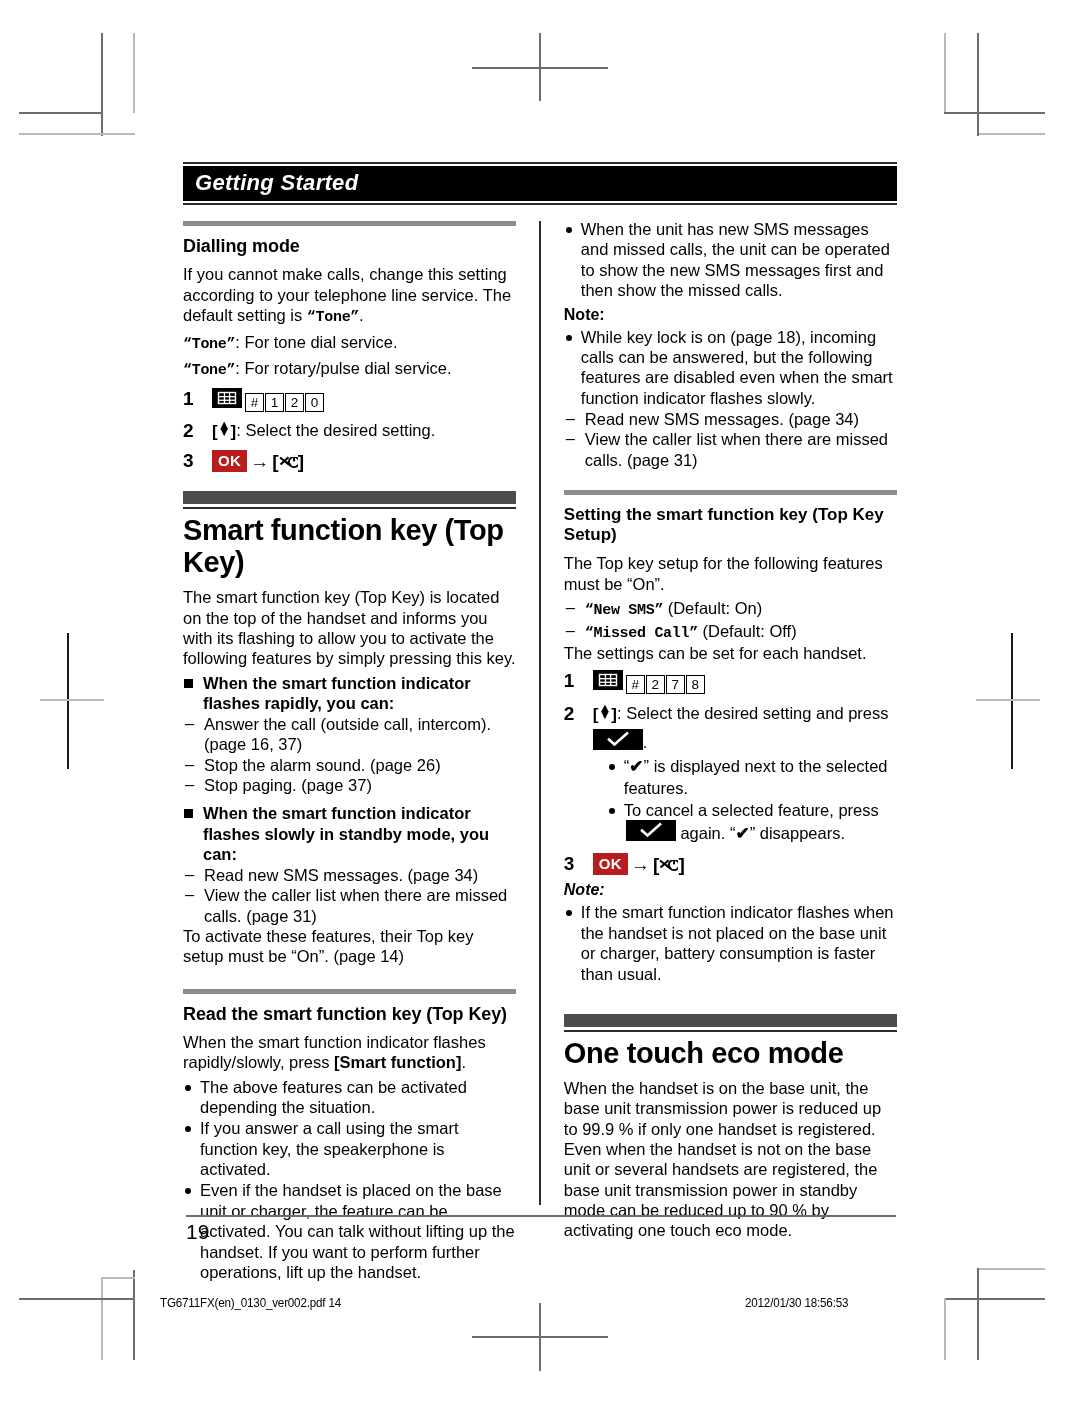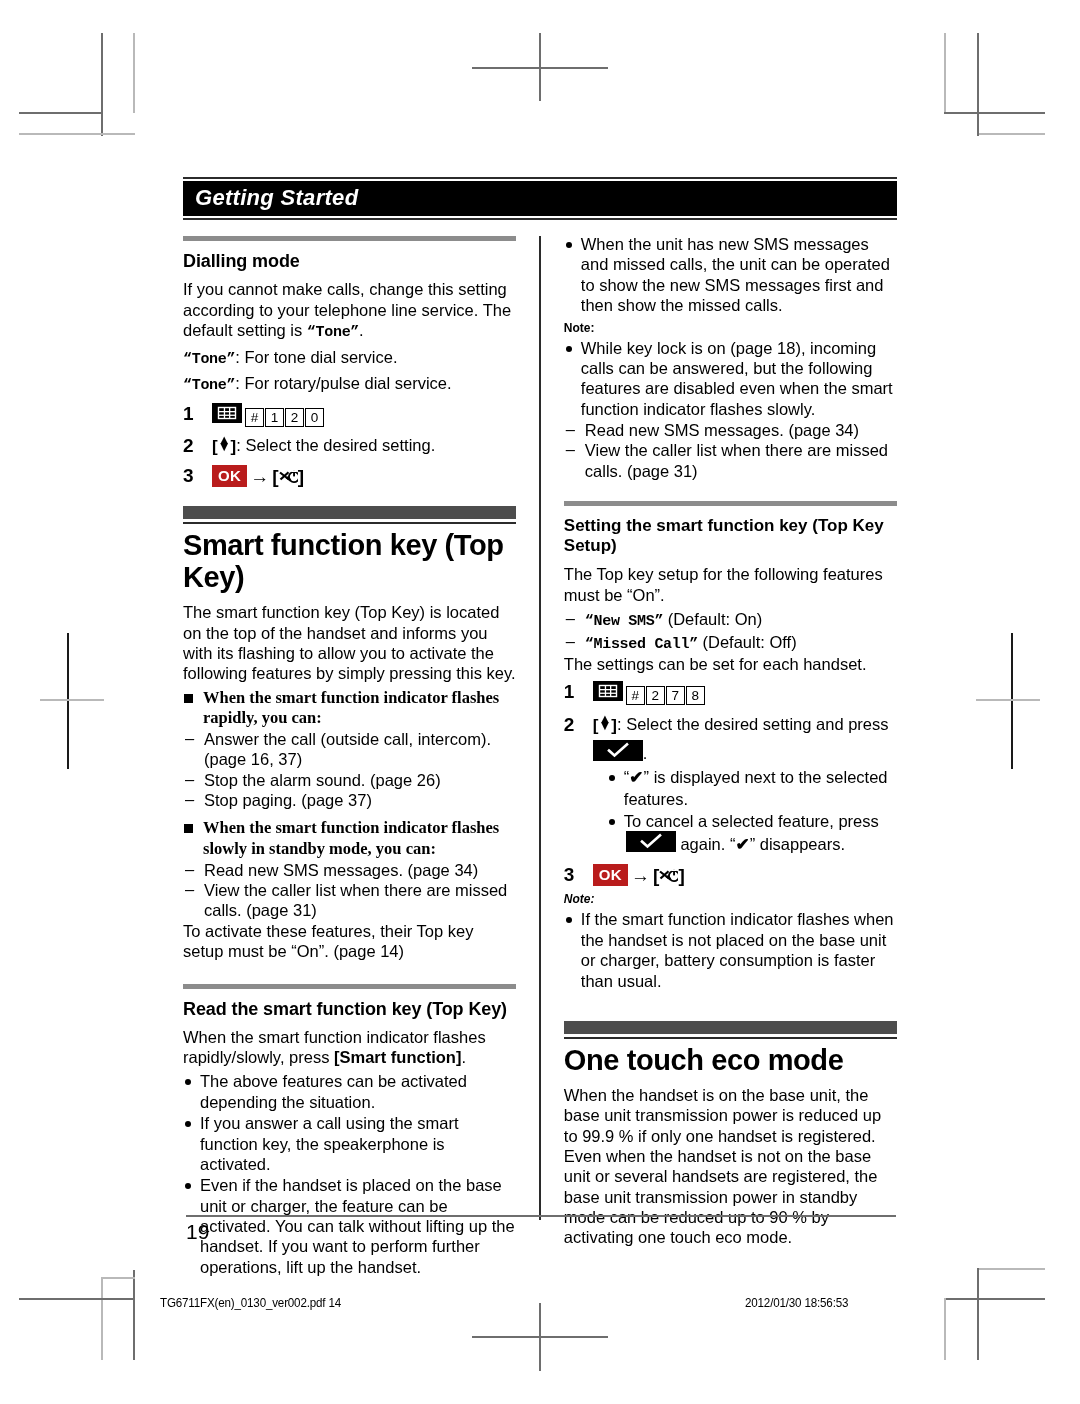--- a/index.html
+++ b/index.html
@@ -17,21 +17,21 @@
   }
 
   
   .cropmark { position: absolute; background: #6e6e6e; }
   .cropmark.light { background: #b9b9b9; }
 
   
   .page {
     position: absolute;
     left: 183px;
-    top: 177px;
+    top: 162px;
     width: 714px;
   }
 
   .rule-top {
     height: 2px;
     background: #2b2b2b;
     width: 100%;
   }
   .chapter-bar {
     background: #000000;
@@ -115,21 +115,21 @@
     margin: 4px 0 8px 0;
     line-height: 1.18;
   }
 
   p.body {
     font-size: 16.5px;
     line-height: 1.235;
     margin: 0 0 4px 0;
   }
   .note-label {
-    font-size: 12px;
+    font-size: 16px;
     font-weight: bold;
     margin: 5px 0 3px 0;
   }
 
   
   ul.dots, ul.dashes, ul.squares, ul.subdots {
     list-style: none;
     margin: 0;
     padding: 0;
   }
@@ -176,21 +176,20 @@
     left: 2px; top: -1px;
     font-size: 16.5px;
   }
   ul.squares > li {
     position: relative;
     padding-left: 20px;
     font-size: 16.5px;
     font-weight: bold;
     line-height: 1.22;
     margin-bottom: 1px;
-    font-family: Liberation Serif, serif;
   }
   ul.squares > li::before {
     content: "";
     position: absolute;
     left: 1px; top: 6px;
     width: 9px; height: 9px;
     background: #000;
   }
   .indent { margin-left: 21px; }
   .indent-dash { margin-left: 21px; }

